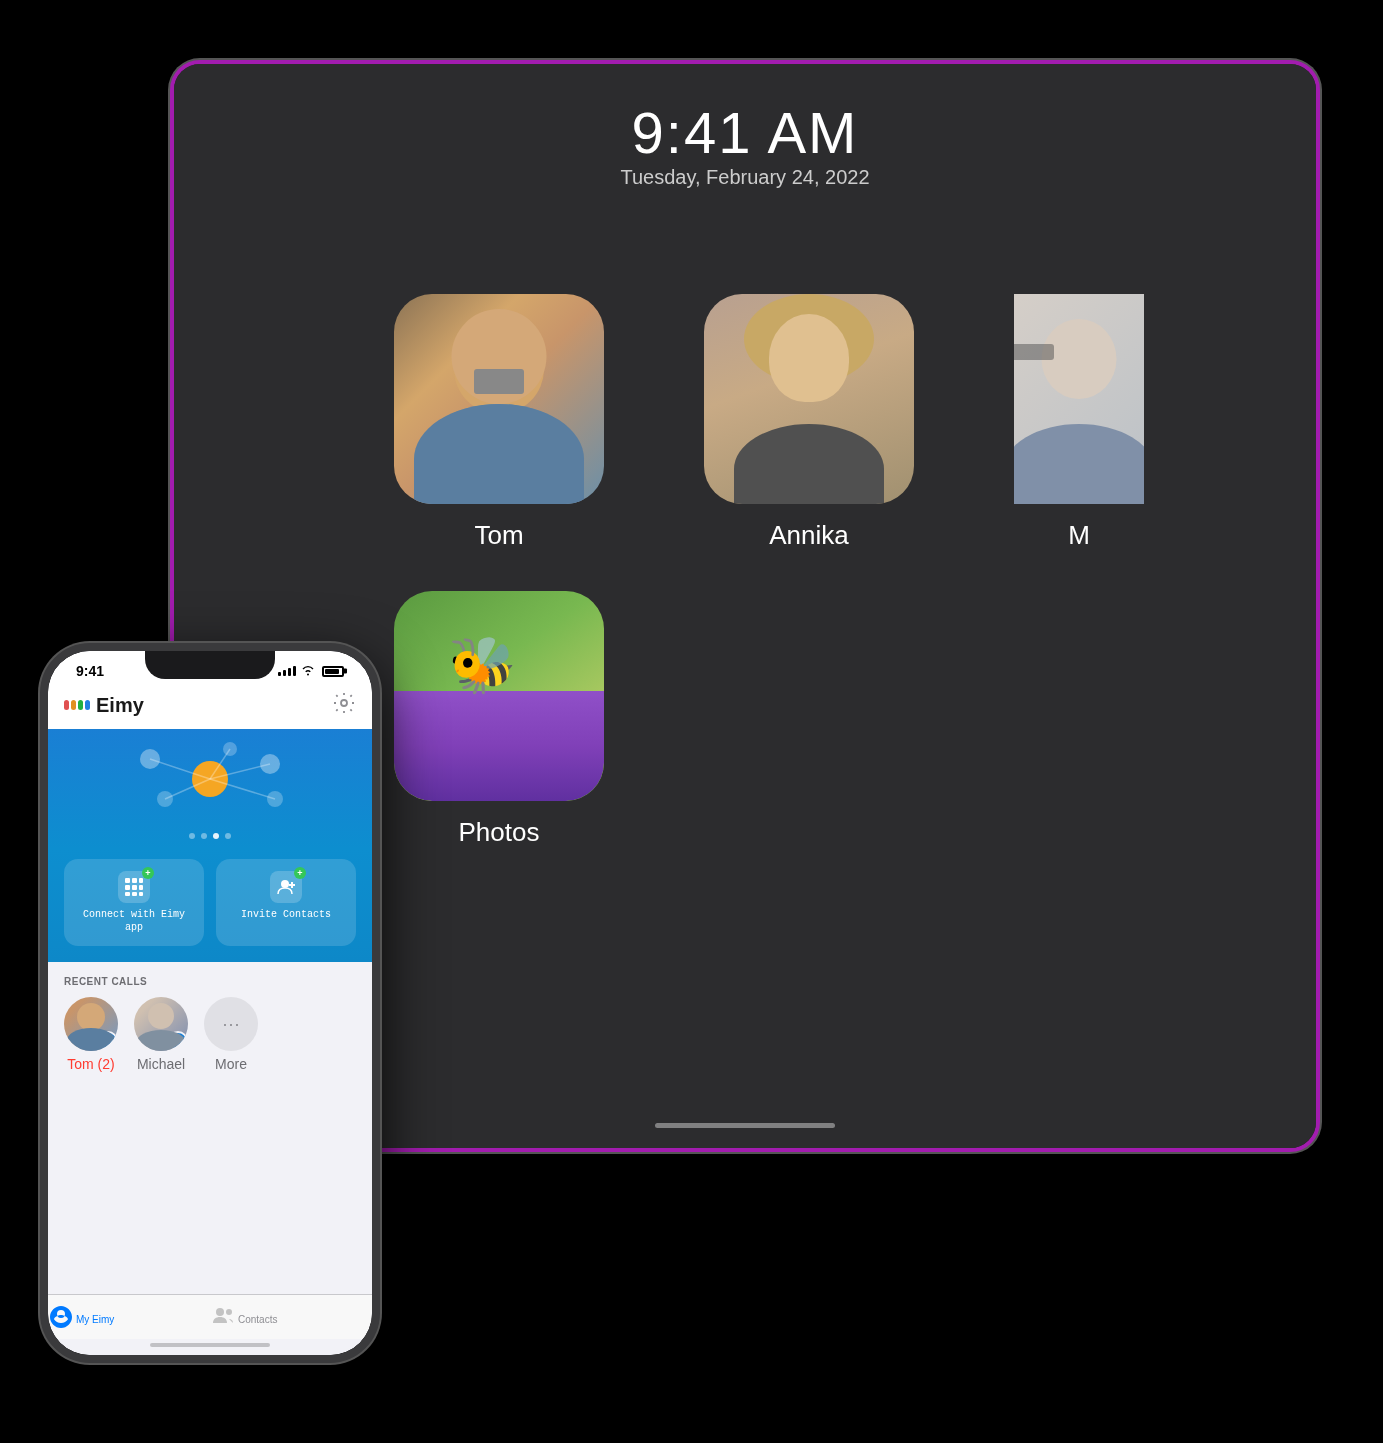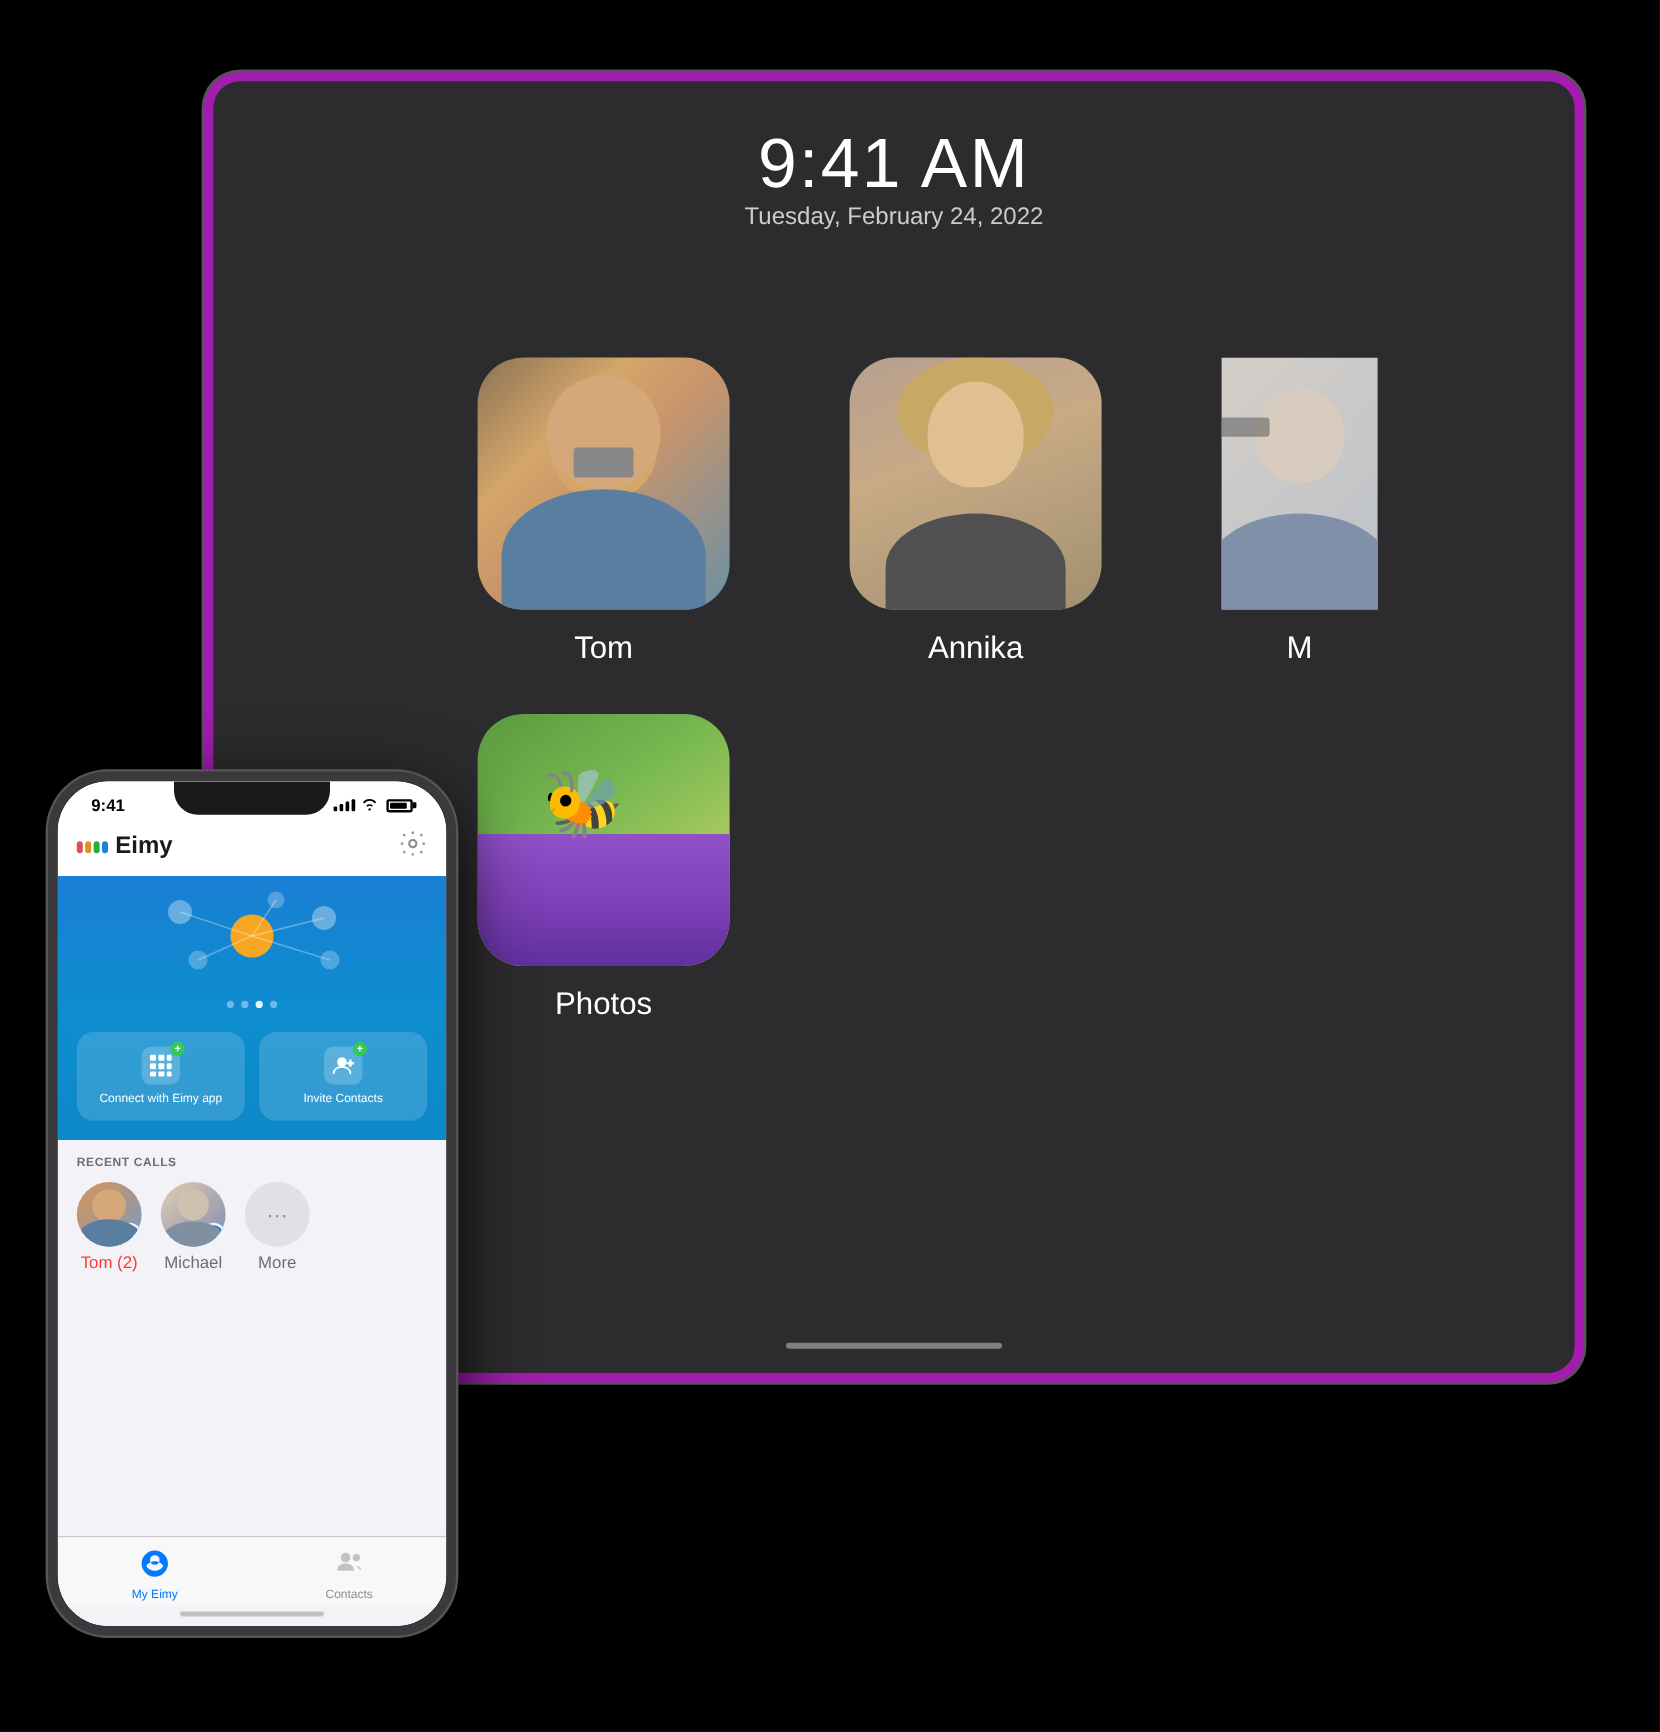--- a/index.html
+++ b/index.html
@@ -14,21 +14,21 @@
 
     
     .tablet {
       position: absolute;
       top: 60px;
       left: 170px;
       width: 1150px;
       height: 1092px;
       background: #1c1c1e;
       border-radius: 30px;
-      border: 8px solid #a21caf;
+      border: 4px solid #a21caf;
       box-shadow: 0 0 0 2px #555, inset 0 0 0 2px #2a2a2c, 0 40px 80px rgba(0,0,0,0.8);
       overflow: hidden;
     }
     .tablet-screen {
       width: 100%;
       height: 100%;
       background: #2c2c2e;
       position: relative;
       overflow: hidden;
     }
@@ -337,20 +337,21 @@
       font-size: 9px;
       color: #fff;
       font-weight: 700;
     }
     .action-btn-label {
       color: #fff;
       font-size: 10px;
       font-weight: 500;
       line-height: 1.3;
       text-align: center;
+      font-family: Liberation Mono, monospace;
     }
 
     
     .phone-section {
       background: #f2f2f7;
       padding: 14px 16px 10px;
       flex: 1;
     }
     .section-title {
       font-size: 10px;
@@ -422,21 +423,21 @@
     
     .phone-tab-bar {
       background: rgba(248,248,248,0.97);
       border-top: 0.5px solid #c8c8cc;
       padding: 8px 0 4px;
       display: flex;
     }
     .tab-item {
       flex: 1;
       display: flex;
-      flex-direction: column;
+      flex-direction: row;
       align-items: center;
       gap: 2px;
     }
     .tab-icon {
       font-size: 24px;
     }
     .tab-label {
       font-size: 10px;
       font-weight: 500;
     }

